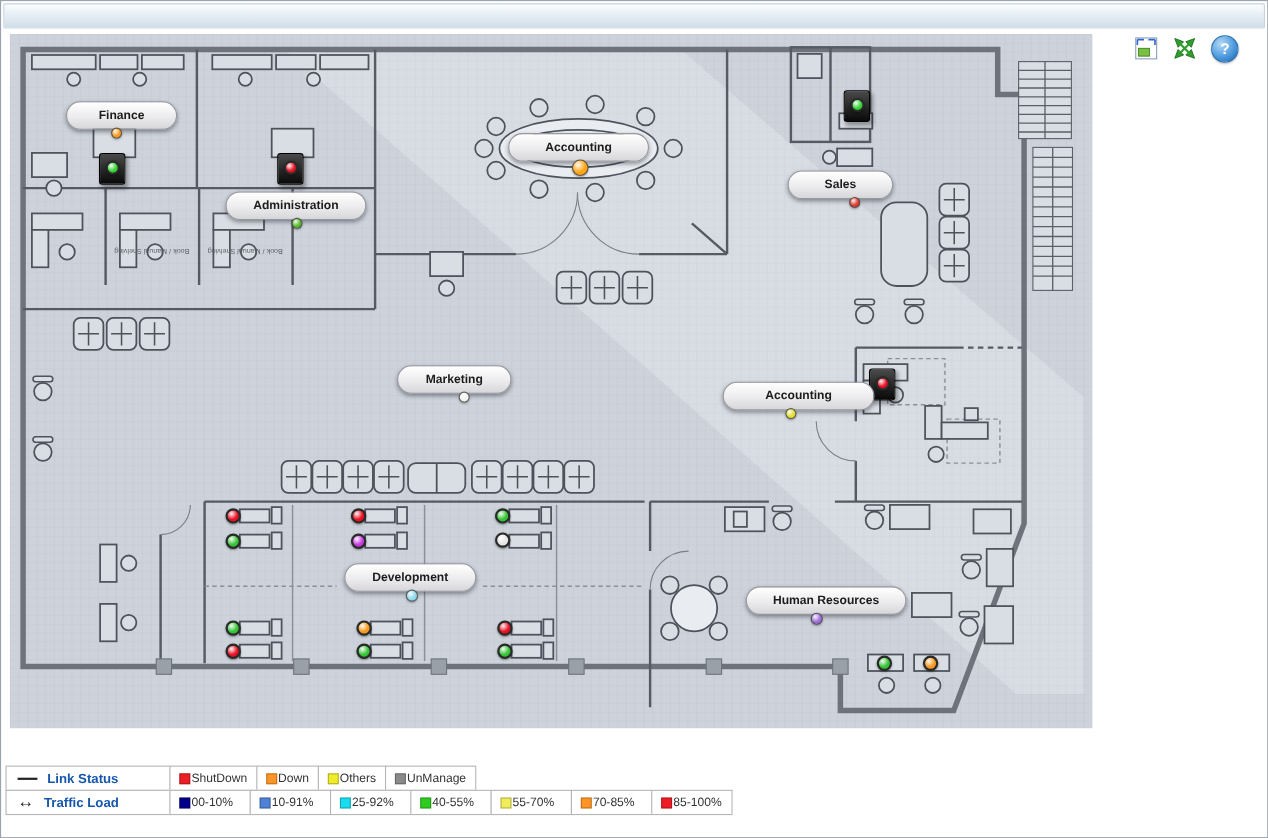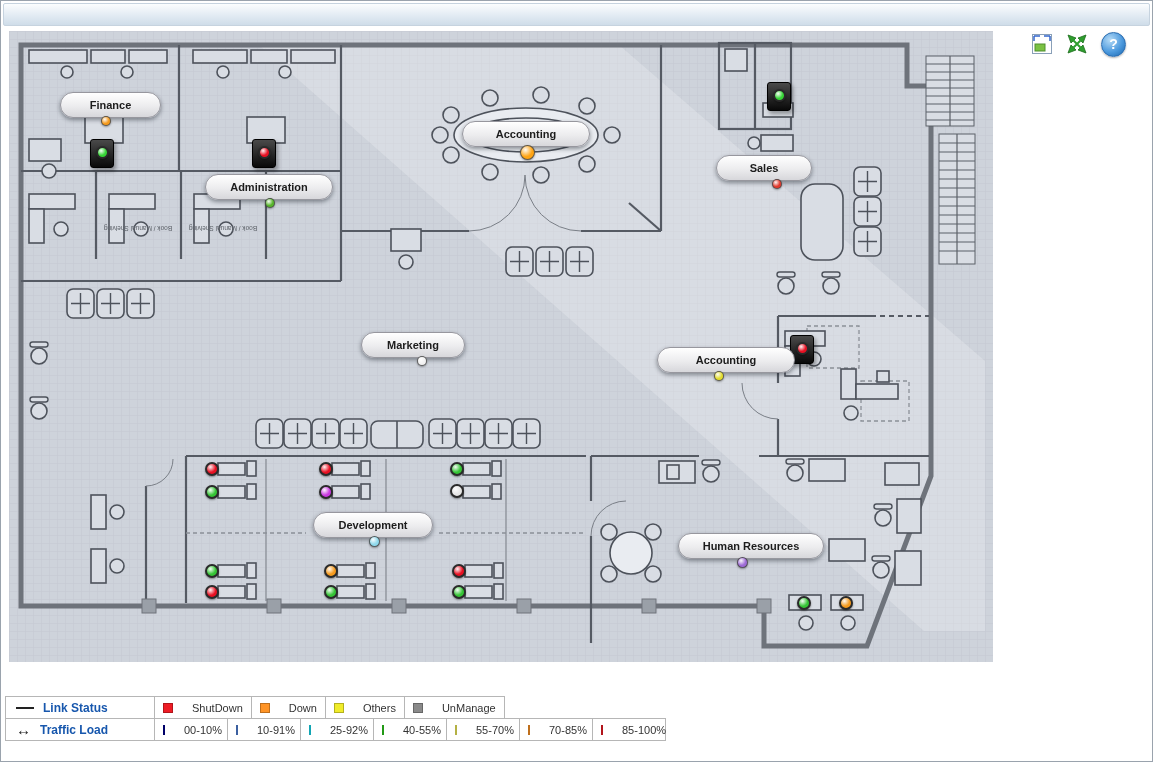--- a/index.html
+++ b/index.html
@@ -13,21 +13,21 @@
   .status-dot{position:absolute;border-radius:50%;z-index:6;background:radial-gradient(circle at 35% 30%, rgba(255,255,255,.95), rgba(255,255,255,0) 55%), var(--c);border:1px solid rgba(70,70,70,.85);box-shadow:0 1px 2px rgba(0,0,0,.35);}
   .led{position:absolute;border-radius:50%;z-index:4;background:radial-gradient(circle at 35% 30%, rgba(255,255,255,.95), rgba(255,255,255,0) 55%), var(--c);border:2px solid #2a2a2a;box-shadow:0 1px 2px rgba(0,0,0,.4);box-sizing:border-box;cursor:pointer;}
   .device-box{position:absolute;width:22px;height:27px;background:linear-gradient(#4a4a4a,#090909);border:1px solid #000;border-radius:3px;z-index:3;box-shadow:2px 3px 4px rgba(0,0,0,.35);cursor:pointer;}
   .device-box .led{position:relative;display:block;margin:6px auto 0;left:auto;top:auto;}
   .toolbar{position:absolute;left:1030px;top:30px;width:115px;height:26px;z-index:8;display:flex;align-items:center;gap:13px;}
   .tb-icon{display:inline-block;width:22px;height:22px;cursor:pointer;}
   .tb-help{display:inline-flex;width:23px;height:23px;border-radius:50%;align-items:center;justify-content:center;color:#fff;font-weight:bold;font-size:14px;background:radial-gradient(circle at 35% 30%, #b4daf6, #4d9ade 55%, #1763ac);border:1px solid #2a6cb0;cursor:pointer;box-shadow:0 1px 2px rgba(0,0,0,.3);}
   .legend{position:absolute;left:4px;top:695px;display:flex;flex-direction:column;align-items:flex-start;z-index:9;}
   .legend-row{display:flex;}
   .legend-row + .legend-row{margin-top:-1px;}
-  .legend-cell{display:flex;align-items:center;gap:19px;padding:0 8px;height:23px;background:#fff;border:1px solid #b6b6b6;margin-left:-1px;box-sizing:border-box;white-space:nowrap;}
+  .legend-cell{display:flex;align-items:center;gap:1px;padding:0 8px;height:23px;background:#fff;border:1px solid #b6b6b6;margin-left:-1px;box-sizing:border-box;white-space:nowrap;}
   .legend-cell:first-child{margin-left:0;}
   .legend-head{width:150px;gap:9px;padding-left:10px;}
   .legend-title-text{color:#1757ad;font-weight:bold;font-size:12px;}
   .legend-label{font-size:11px;color:#333;}
   .legend-swatch{display:inline-block;width:10px;height:10px;border:1px solid rgba(0,0,0,.25);box-sizing:border-box;}
   .lg-ic-line{display:inline-block;width:18px;height:0;border-top:2px solid #222;}
   .lg-ic-arrows{font-size:15px;font-weight:bold;color:#222;line-height:1;}
   .row-traffic-load .legend-cell:not(.legend-head){width:74px;}
 </style>
 </head>

